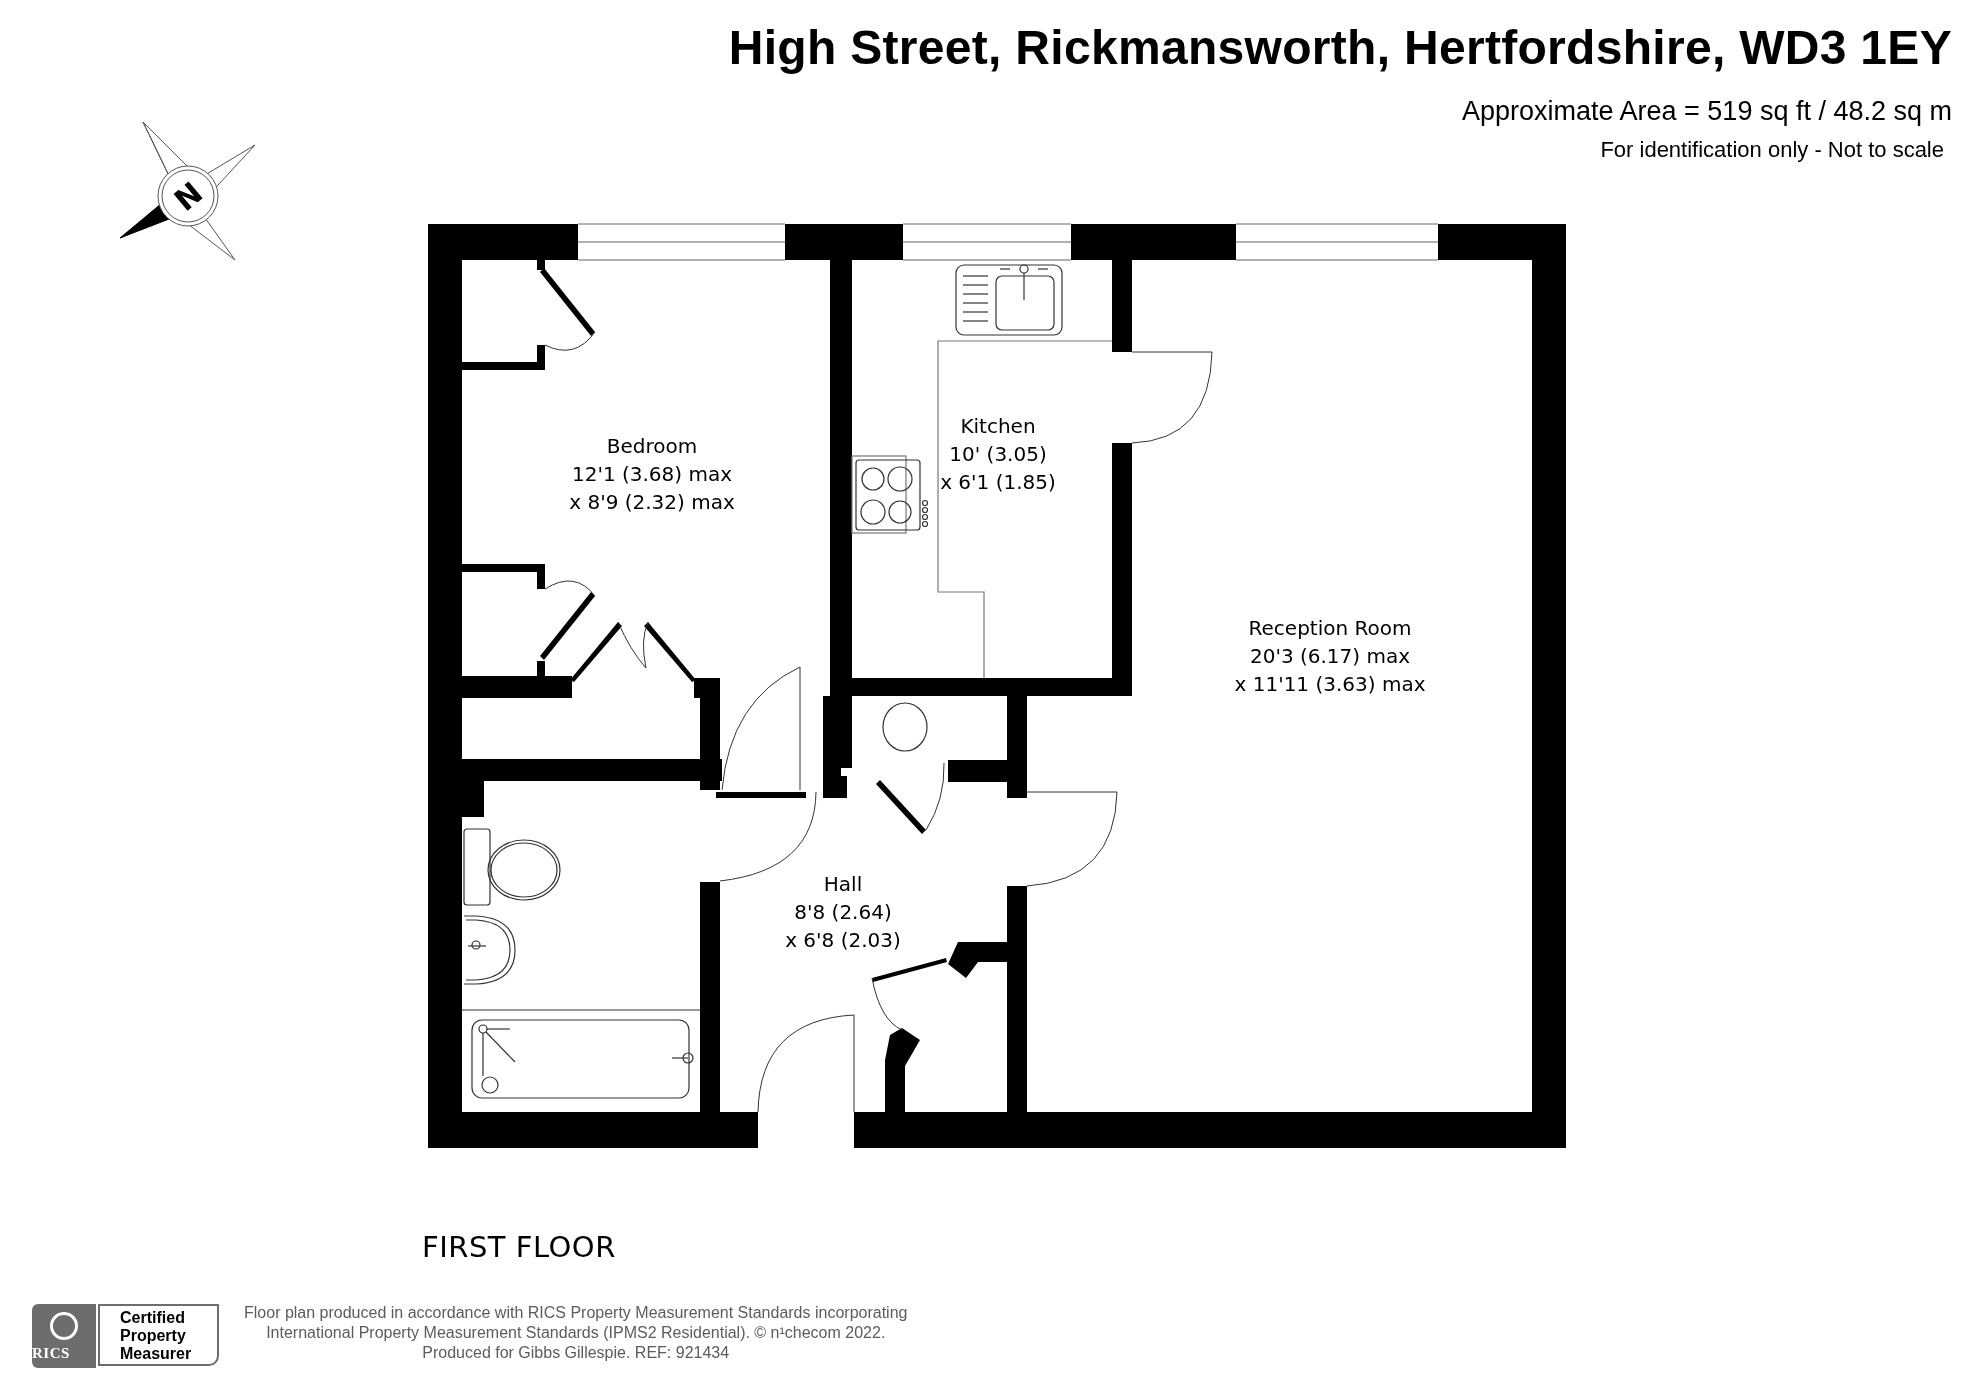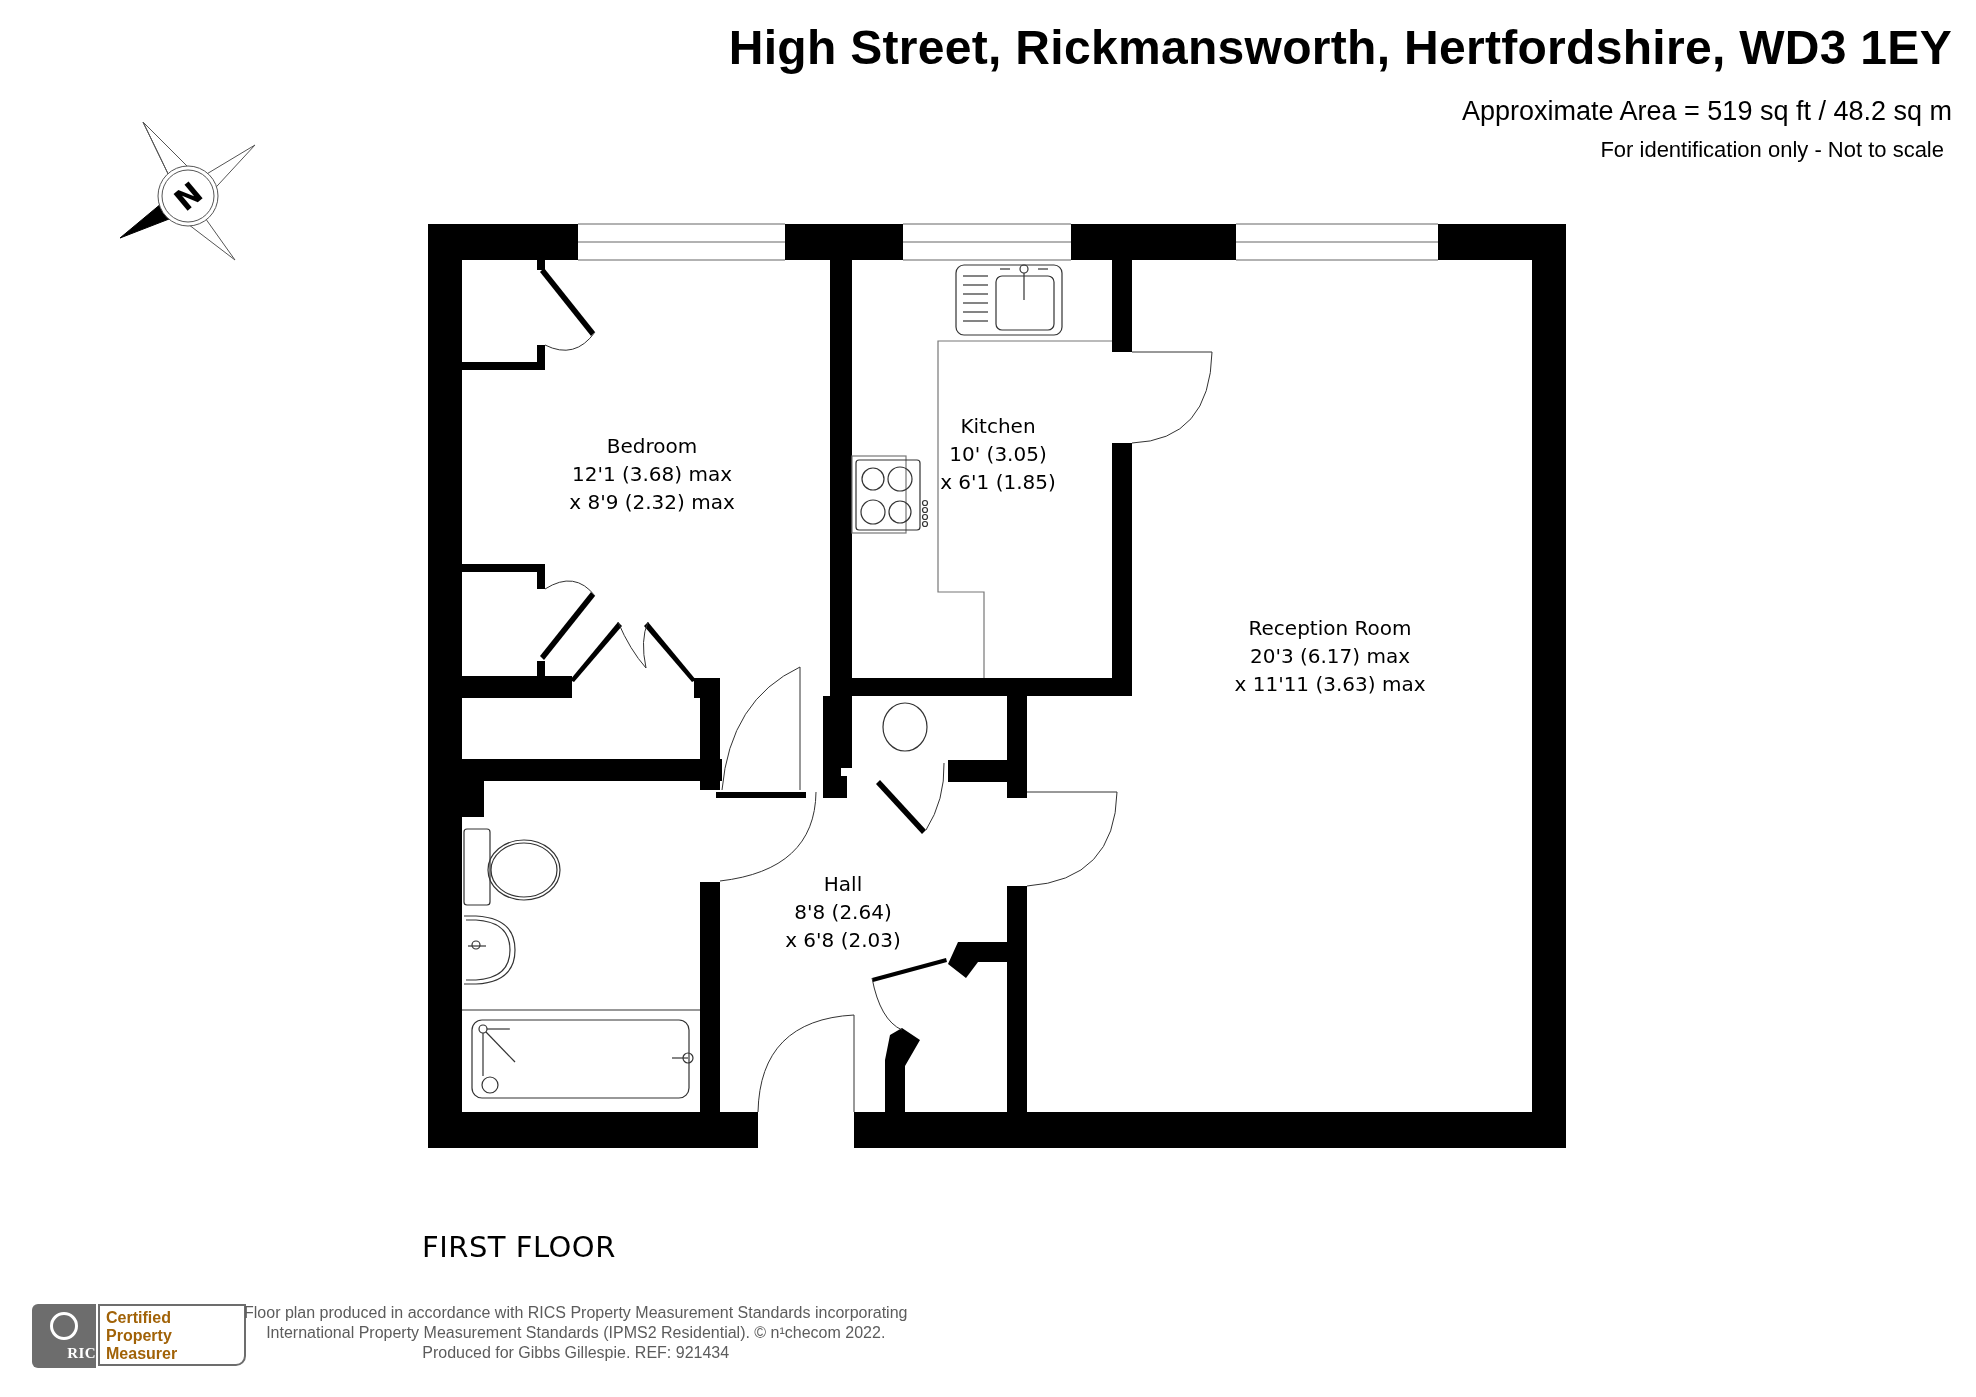--- a/index.html
+++ b/index.html
@@ -7,22 +7,22 @@
   .title { position: absolute; right: 24px; top: 20px; font-size: 48px; font-weight: bold; letter-spacing: 0.3px; white-space: nowrap; }
   .area { position: absolute; right: 24px; top: 96px; font-size: 27px; white-space: nowrap; }
   .note { position: absolute; right: 32px; top: 137px; font-size: 22px; white-space: nowrap; }
   .compass { position: absolute; left: 110px; top: 110px; width: 150px; height: 160px; }
   .plan { position: absolute; left: 0; top: 0; width: 1976px; height: 1397px; }
   .room-label { position: absolute; text-align: center; font-family: "DejaVu Sans", sans-serif; font-size: 20px; line-height: 28px; white-space: nowrap; transform: translateX(-50%); }
   .floor-label { position: absolute; left: 422px; top: 1182px; font-family: "DejaVu Sans", sans-serif; font-size: 29px; letter-spacing: 0.5px; margin-top: 48px; }
   .rics { position: absolute; left: 32px; top: 1304px; width: 196px; height: 64px; }
   .rics-logo { position: absolute; left: 0; top: 0; width: 64px; height: 64px; background: #6d6d6d; border-radius: 6px 0 0 6px; color: #fff; }
   .rics-logo .lion { position: absolute; left: 18px; top: 8px; width: 28px; height: 28px; border-radius: 50%; border: 3px solid #fff; box-sizing: border-box; }
-  .rics-logo .txt { position: absolute; left: 0; width: 73px; bottom: 6px; text-align: right; font-family: "Liberation Serif", serif; font-weight: bold; font-size: 15px; letter-spacing: 0.5px; }
-  .rics-cert { position: absolute; left: 66px; top: 0; width: 148px; height: 62px; border: 2px solid #6d6d6d; border-radius: 0 0 10px 0; box-sizing: border-box; color: #a16207; font-weight: bold; font-size: 16px; line-height: 18px; padding: 3px 0 0 6px; }
+  .rics-logo .txt { position: absolute; left: 0; width: 73px; bottom: 6px; text-align: left; font-family: "Liberation Serif", serif; font-weight: bold; font-size: 15px; letter-spacing: 0.5px; }
+  .rics-cert { position: absolute; left: 66px; top: 0; width: 121px; height: 62px; border: 2px solid #6d6d6d; border-radius: 0 0 10px 0; box-sizing: border-box; color: #000000; font-weight: bold; font-size: 16px; line-height: 18px; padding: 3px 0 0 20px; }
   .footer-text { position: absolute; left: 244px; top: 1303px; font-size: 16px; line-height: 20px; color: #5c5c5c; text-align: center; }
   .footer-text div { white-space: nowrap; }
 </style>
 </head>
 <body>
 
 <div class="title">High Street, Rickmansworth, Hertfordshire, WD3 1EY</div>
 <div class="area">Approximate Area = 519 sq ft / 48.2 sq m</div>
 <div class="note">For identification only - Not to scale</div>
 

